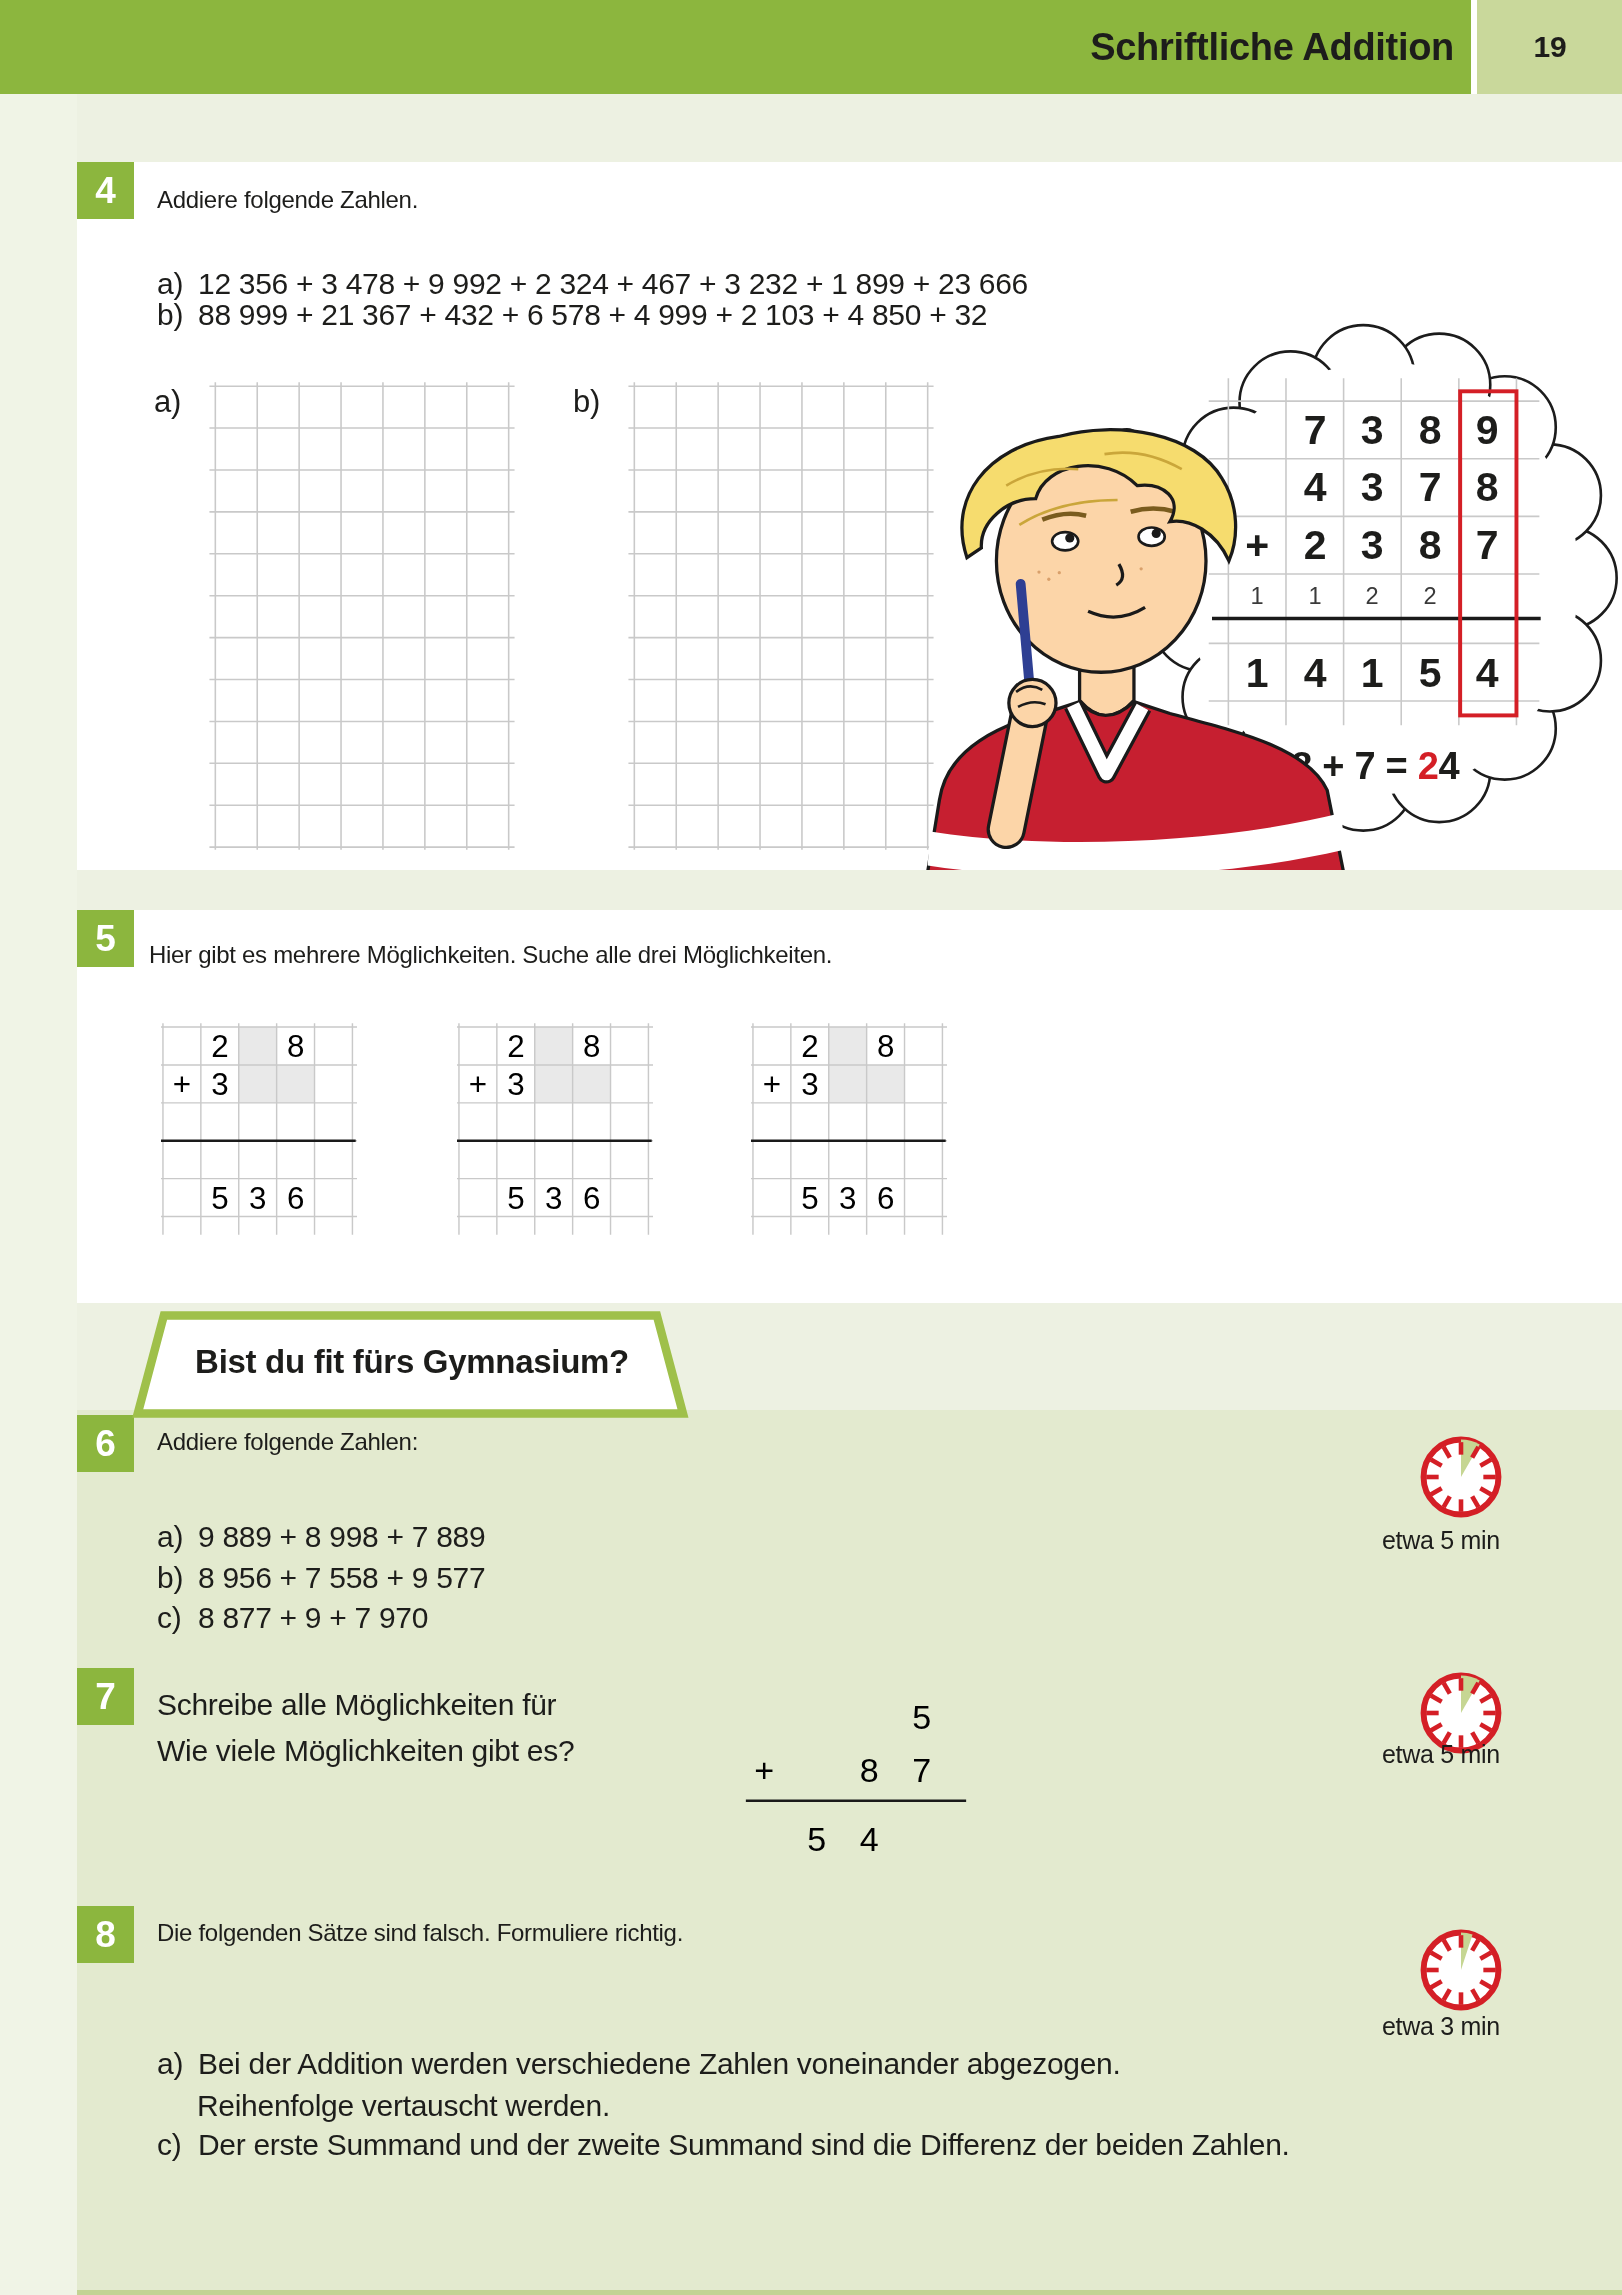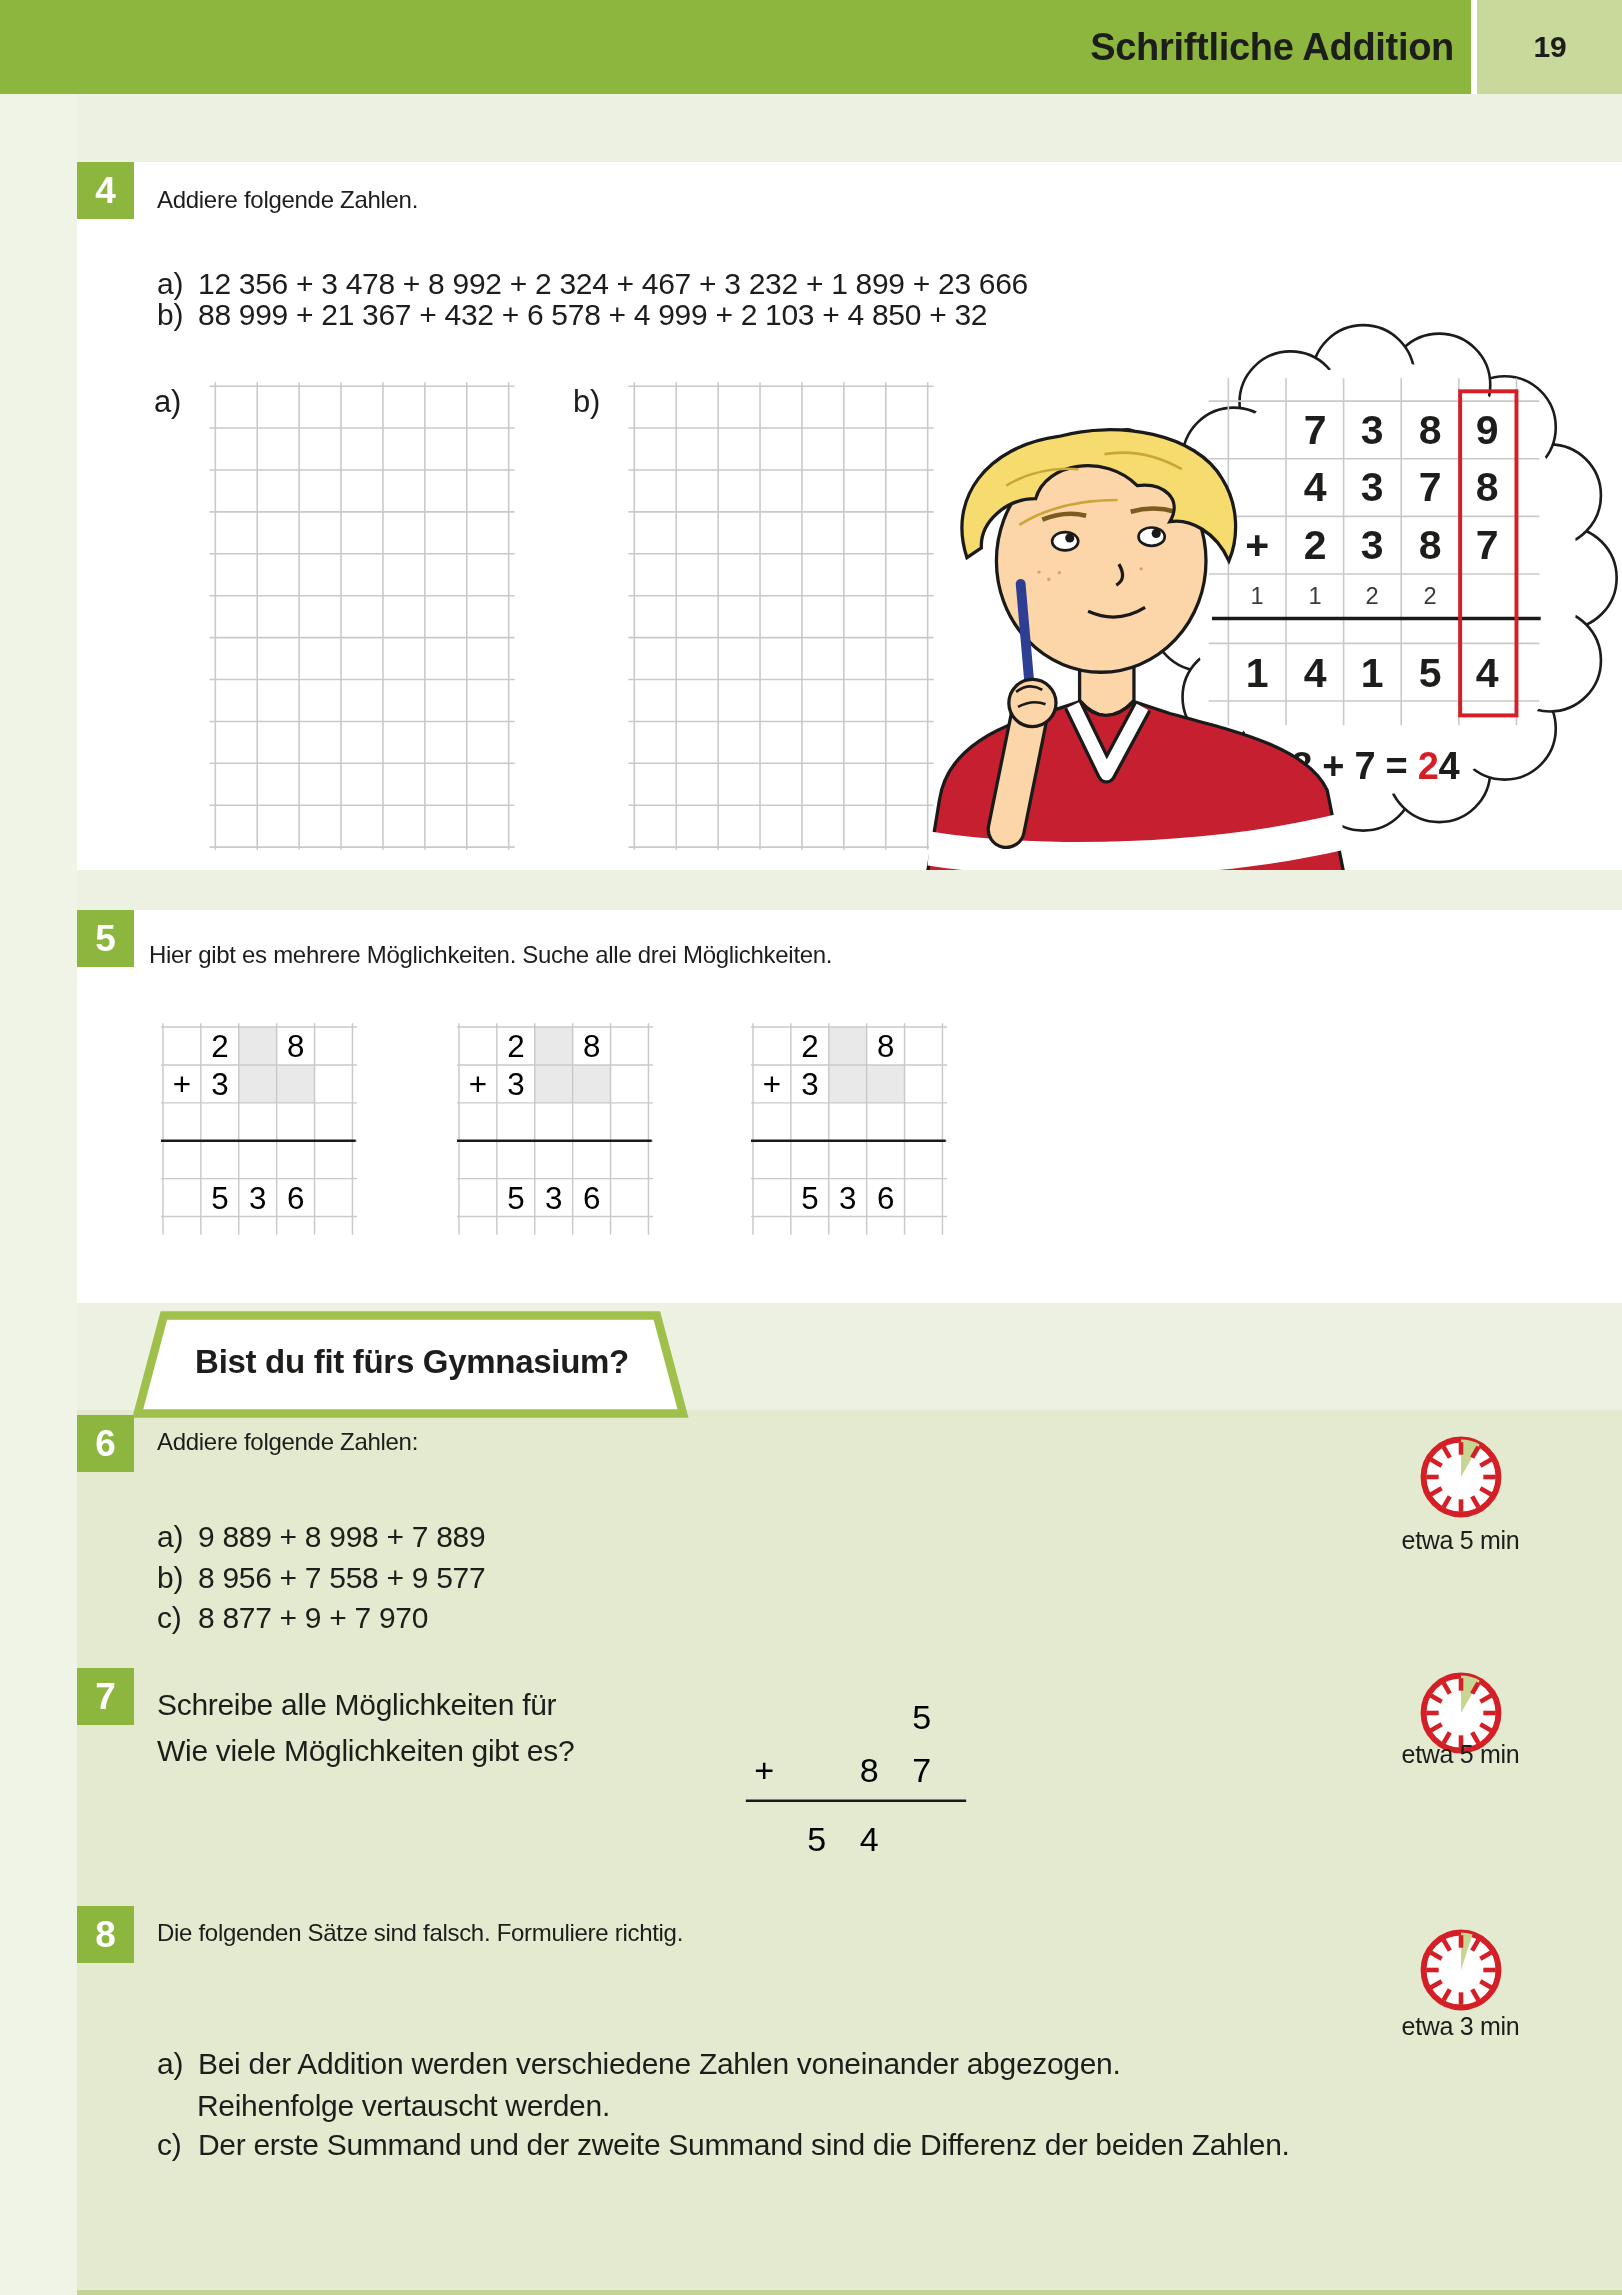--- a/index.html
+++ b/index.html
@@ -25,21 +25,21 @@
   .red{color:#d41f26;}
   
   .bd{position:absolute;transform:translate(-50%,-50%);font-size:41px;font-weight:600;}
   .bc{position:absolute;transform:translate(-50%,-50%);font-size:23.6px;color:#3a3a3a;}
   .beq{position:absolute;font-size:38px;font-weight:600;white-space:nowrap;}
   
   .banner{position:absolute;left:124px;top:1309px;width:576px;height:111px;}
   .banner-text{position:absolute;left:0;top:0;width:100%;height:105px;display:flex;align-items:center;
                justify-content:center;font-size:33px;font-weight:700;}
   .section-green{position:absolute;left:77px;top:1410px;width:1546px;height:885px;background:#e3eacf;}
-  .timer-label{position:absolute;width:157px;text-align:center;font-size:25px;}
+  .timer-label{position:absolute;width:157px;font-size:25px;}
   .line2{position:absolute;font-size:30px;white-space:nowrap;}
   .item8{position:absolute;font-size:30px;white-space:nowrap;}
   .item8 .lbl{display:inline-block;width:41px;}
   .t7text{position:absolute;font-size:30px;line-height:46px;}
   svg text{font-family:"Liberation Sans",sans-serif;}
   .footer-bar{position:absolute;left:77px;bottom:0;width:1546px;height:5.2px;background:#c3d394;}
 </style>
 </head>
 <body>
 
@@ -48,21 +48,21 @@
   <div class="header">
     <div class="header-title">Schriftliche Addition</div>
     <div class="page-tab">19</div>
   </div>
   <div class="left-strip"></div>
 
   <div class="panel-white" style="left:77px;top:162px;width:1546px;height:708px;">
     <div class="t-title" style="left:80px;top:23.6px;">Addiere folgende Zahlen.</div>
 
     <div class="expr" style="left:80px;top:105px;">
-      <span class="lbl">a)</span><span>12 356 + 3 478 + 8 992 + 2 324 + 467 + 3 232 + 1 899 + 23 666</span>
+      <span class="lbl">a)</span><span>12 356 + 3 478 + 9 992 + 2 324 + 467 + 3 232 + 1 899 + 23 666</span>
     </div>
     <div class="expr" style="left:80px;top:136px;">
       <span class="lbl">b)</span><span>88 999 + 21 367 + 432 + 6 578 + 4 999 + 2 103 + 4 850 + 32</span>
     </div>
 
     <div class="grid-label" style="left:77px;top:222px;">a)</div>
     <div class="grid-label" style="left:496px;top:222px;">b)</div>
 
     <svg class="abs" style="left:131px;top:215px;" width="308" height="478" viewBox="0 0 470 730">
       <g stroke="#c9c9c9" stroke-width="2.4">

